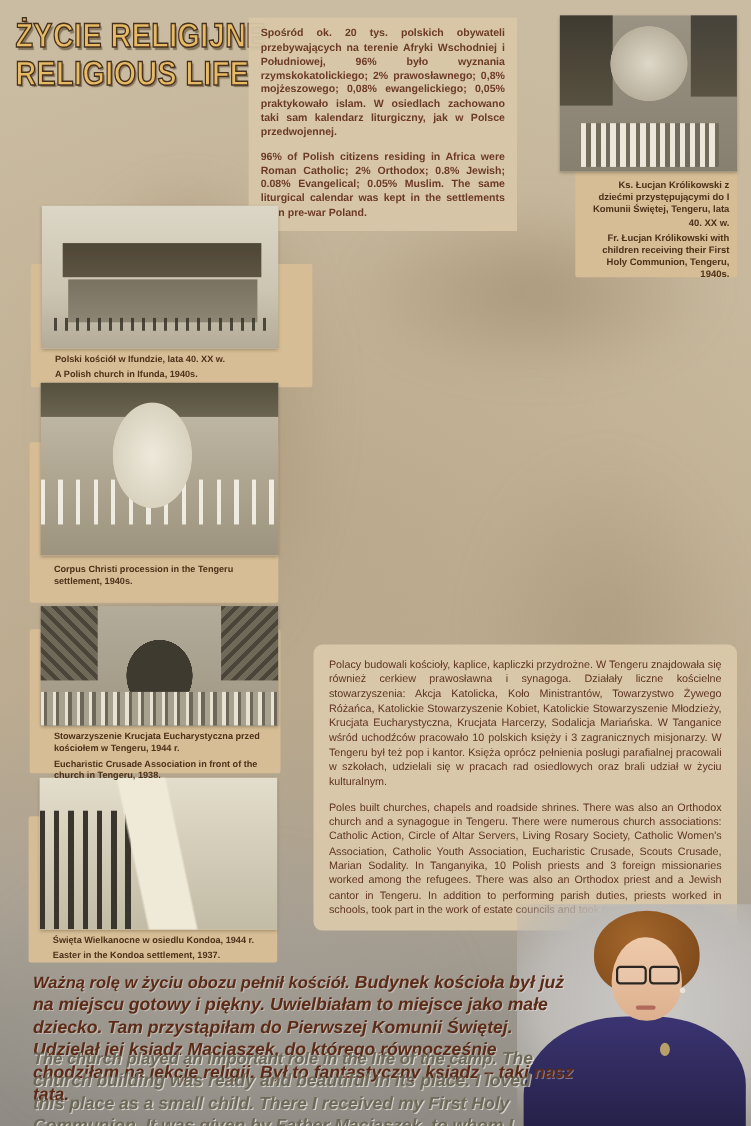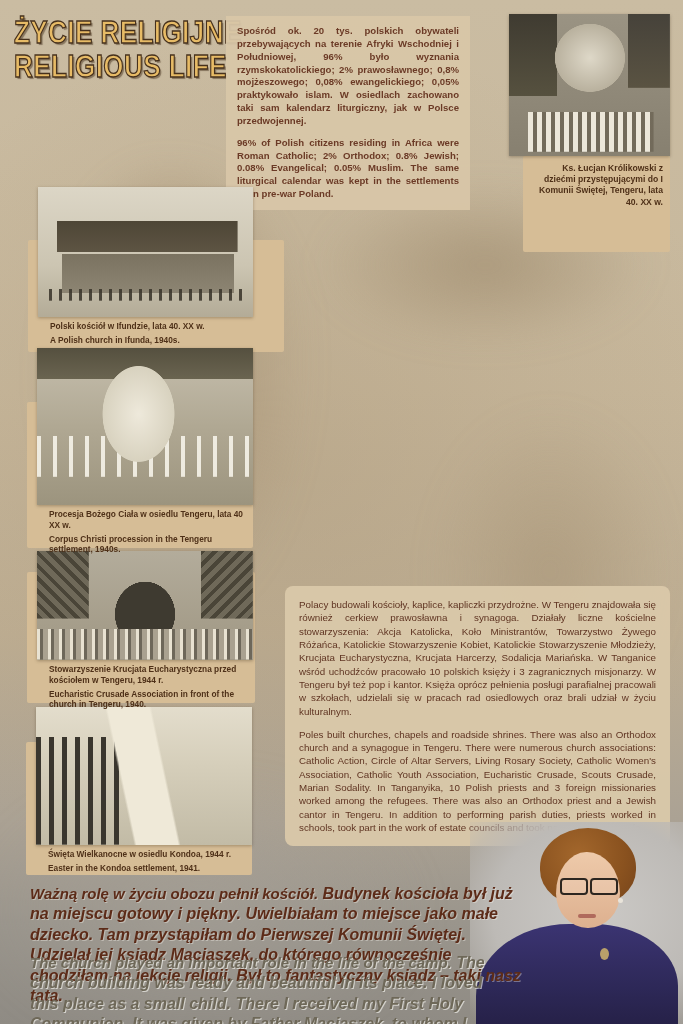--- a/index.html
+++ b/index.html
@@ -134,55 +134,55 @@
 
   <div class="panel intro-panel">
     <p>Spośród ok. 20 tys. polskich obywateli przebywających na terenie Afryki Wschodniej i Południowej, 96% było wyznania rzymskokatolickiego; 2% prawosławnego; 0,8% mojżeszowego; 0,08% ewangelickiego; 0,05% praktykowało islam. W osiedlach zachowano taki sam kalendarz liturgiczny, jak w Polsce przedwojennej.</p>
     <p>96% of Polish citizens residing in Africa were Roman Catholic; 2% Orthodox; 0.8% Jewish; 0.08% Evangelical; 0.05% Muslim. The same liturgical calendar was kept in the settlements as in pre-war Poland.</p>
   </div>
 
   <div class="photo ph-communion"></div>
   <div class="plate plate-communion"></div>
   <div class="caption cap-communion">
     <div class="pl">Ks. Łucjan Królikowski z dziećmi przystępującymi do I Komunii Świętej, Tengeru, lata 40. XX w.</div>
+    <div class="en">Fr. Łucjan Królikowski with children receiving their First Holy Communion, Tengeru, 1940s.</div>
   </div>
 
   <div class="photo-item" style="left:28px;top:187px;width:264px;height:168px;">
     <div class="plate" style="left:0;top:53px;width:256px;height:112px;"></div>
     <div class="photo ph-church"></div>
     <div class="caption" style="left:22px;top:134px;width:228px;">
       <div class="pl">Polski kościół w Ifundzie, lata 40. XX w.</div>
       <div class="en">A Polish church in Ifunda, 1940s.</div>
     </div>
   </div>
 
   <div class="photo-item" style="left:27px;top:348px;width:226px;height:200px;">
     <div class="plate" style="left:0;top:54px;width:226px;height:146px;"></div>
     <div class="photo ph-procession"></div>
     <div class="caption" style="left:22px;top:161px;width:196px;">
-      <div class="pl">Procesja Bożego Ciała w osiedlu Tengeru, lata 40 XX w.</div>
       <div class="en">Corpus Christi procession in the Tengeru settlement, 1940s.</div>
     </div>
   </div>
 
   <div class="photo-item" style="left:27px;top:551px;width:228px;height:144px;">
     <div class="plate" style="left:0;top:21px;width:228px;height:131px;"></div>
     <div class="photo ph-crusade"></div>
     <div class="caption" style="left:22px;top:113px;width:198px;">
       <div class="pl">Stowarzyszenie Krucjata Eucharystyczna przed kościołem w Tengeru, 1944 r.</div>
-      <div class="en">Eucharistic Crusade Association in front of the church in Tengeru, 1940.</div>
+      <div class="en">Eucharistic Crusade Association in front of the church in Tengeru, 1938.</div>
     </div>
   </div>
 
   <div class="photo-item" style="left:26px;top:707px;width:226px;height:168px;">
     <div class="plate" style="left:0;top:35px;width:226px;height:133px;"></div>
     <div class="photo ph-easter"></div>
     <div class="caption" style="left:22px;top:142px;width:198px;">
       <div class="pl">Święta Wielkanocne w osiedlu Kondoa, 1944 r.</div>
-      <div class="en">Easter in the Kondoa settlement, 1941.</div>
+      <div class="en">Easter in the Kondoa settlement, 1937.</div>
     </div>
   </div>
 
   <div class="panel main-panel">
     <p>Polacy budowali kościoły, kaplice, kapliczki przydrożne. W Tengeru znajdowała się również cerkiew prawosławna i synagoga. Działały liczne kościelne stowarzyszenia: Akcja Katolicka, Koło Ministrantów, Towarzystwo Żywego Różańca, Katolickie Stowarzyszenie Kobiet, Katolickie Stowarzyszenie Młodzieży, Krucjata Eucharystyczna, Krucjata Harcerzy, Sodalicja Mariańska. W Tanganice wśród uchodźców pracowało 10 polskich księży i 3 zagranicznych misjonarzy. W Tengeru był też pop i kantor. Księża oprócz pełnienia posługi parafialnej pracowali w szkołach, udzielali się w pracach rad osiedlowych oraz brali udział w życiu kulturalnym.</p>
     <p>Poles built churches, chapels and roadside shrines. There was also an Orthodox church and a synagogue in Tengeru. There were numerous church associations: Catholic Action, Circle of Altar Servers, Living Rosary Society, Catholic Women's Association, Catholic Youth Association, Eucharistic Crusade, Scouts Crusade, Marian Sodality. In Tanganyika, 10 Polish priests and 3 foreign missionaries worked among the refugees. There was also an Orthodox priest and a Jewish cantor in Tengeru. In addition to performing parish duties, priests worked in schools, took part in the work of estate councils and took part in the cultural life.</p>
   </div>
 
   <div class="woman">
     <div class="backdrop"></div>

